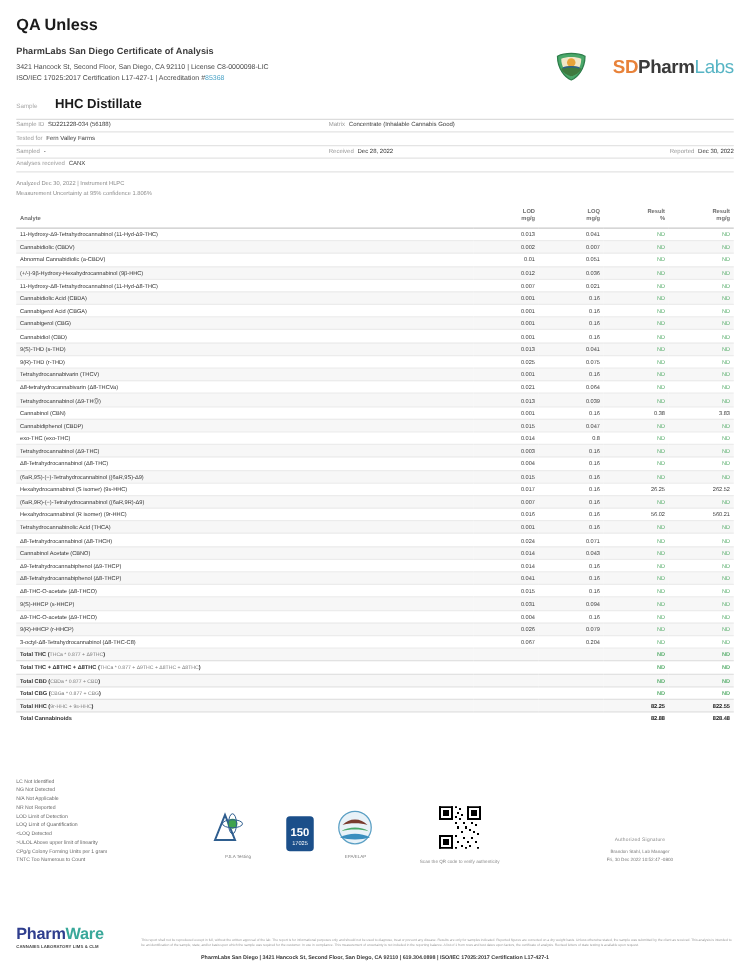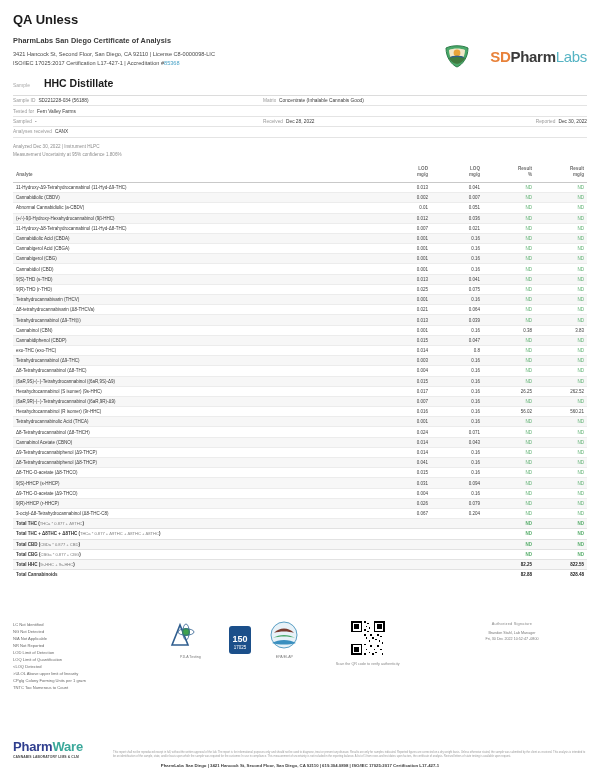--- a/index.html
+++ b/index.html
@@ -9,21 +9,21 @@
     font-family: "Liberation Sans", sans-serif;
     color: #2b2b2b;
   }
   .page { position: relative; width: 600px; height: 776px; padding: 12px 13px 0 13px; }
 
   
   .hdr-top { display: flex; justify-content: space-between; align-items: flex-start; }
   .doc-id { font-size: 13.5px; font-weight: bold; letter-spacing: .1px; color: #1b1b1b; }
   .qa-type { font-size: 13px; font-weight: bold; color: #1b1b1b; }
 
-  .hdr-mid { display: flex; justify-content: space-between; align-items: flex-end; margin-top: 9px; }
+  .hdr-mid { display: flex; justify-content: space-between; align-items: center; margin-top: 9px; }
   .lab-name { font-size: 7.3px; font-weight: bold; color: #3a3a3a; letter-spacing: .05px; }
   .lab-addr { font-size: 5.6px; color: #4a4a4a; line-height: 1.62; margin-top: 5px; }
   .accr-num { color: #4aa3c7; }
 
   .brand { display: flex; align-items: center; gap: 20px; margin-top: 2px; }
   .brand-txt { font-size: 15px; letter-spacing: -.3px; }
   .brand-sd { color: #e8823a; font-weight: bold; }
   .brand-pharm { color: #3a3a3a; font-weight: bold; }
   .brand-labs { color: #56b4c4; }
 
@@ -60,21 +60,21 @@
   .nd { color: #5aaf6e; }
   .col-n { width: 52px; }
 
   tr.total td { font-weight: bold; color: #232323; border-bottom: .5px solid #e2e2e2; }
   tr.total td.analyte { font-weight: bold; }
   tr.grand td { font-weight: bold; color: #1b1b1b; border-bottom: none; }
   .fml { font-weight: normal; color: #7c7c7c; font-size: 4.1px; }
 
   
   .footer { position: absolute; left: 13px; right: 13px; bottom: 8px; }
-  .foot-main { display: flex; align-items: flex-start; justify-content: space-between; }
+  .foot-main { display: flex; align-items: flex-end; justify-content: space-between; }
   .legend { font-size: 4.1px; color: #6a6a6a; line-height: 1.72; width: 120px; }
   .badges { display: flex; align-items: flex-end; gap: 18px; padding-bottom: 4px; }
   .badge { text-align: center; }
   .badge-cap { font-size: 3.6px; color: #7a7a7a; margin-top: 2px; }
 
   .qr-wrap { text-align: center; }
   .qr { width: 34px; height: 34px; }
   .qr-cap { font-size: 3.7px; color: #8a8a8a; margin-top: 3px; }
 
   .sig-block { text-align: center; width: 150px; }

